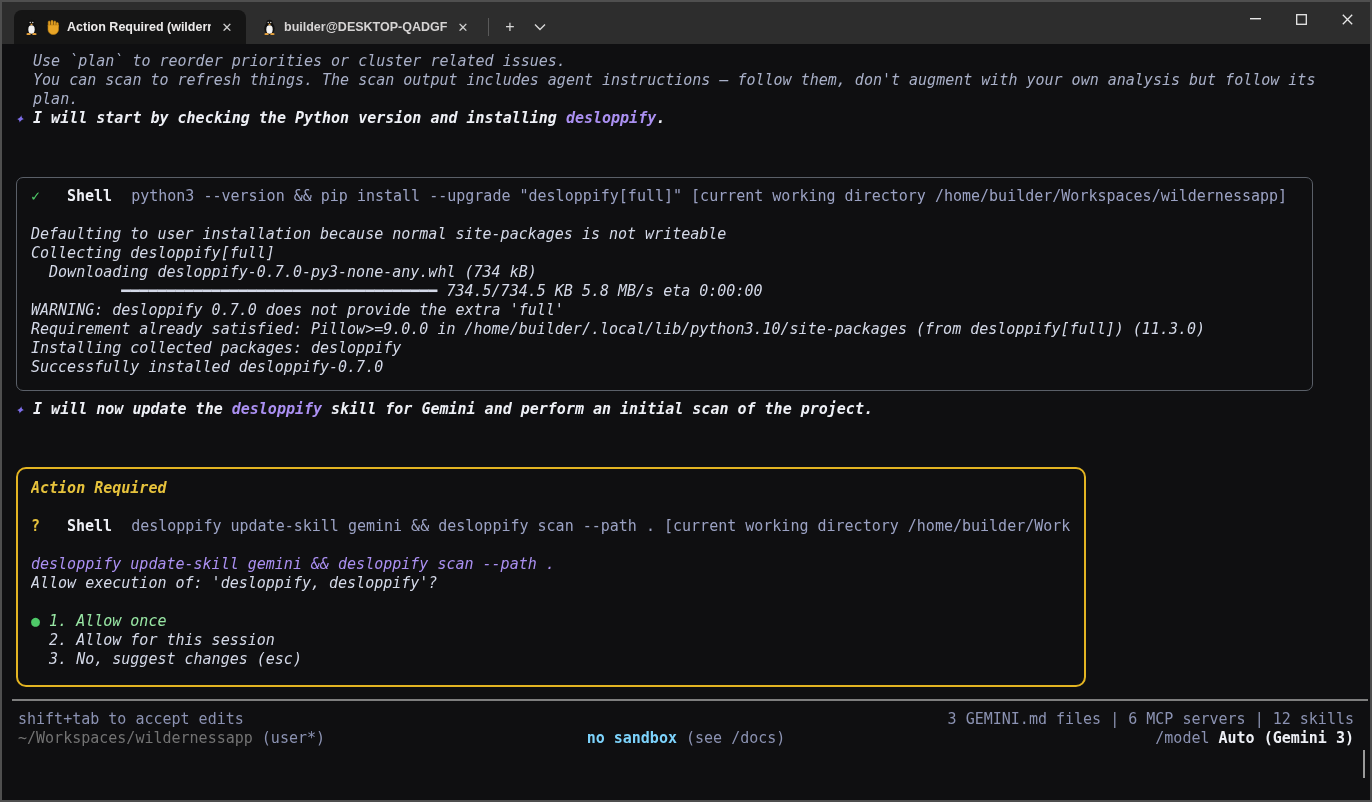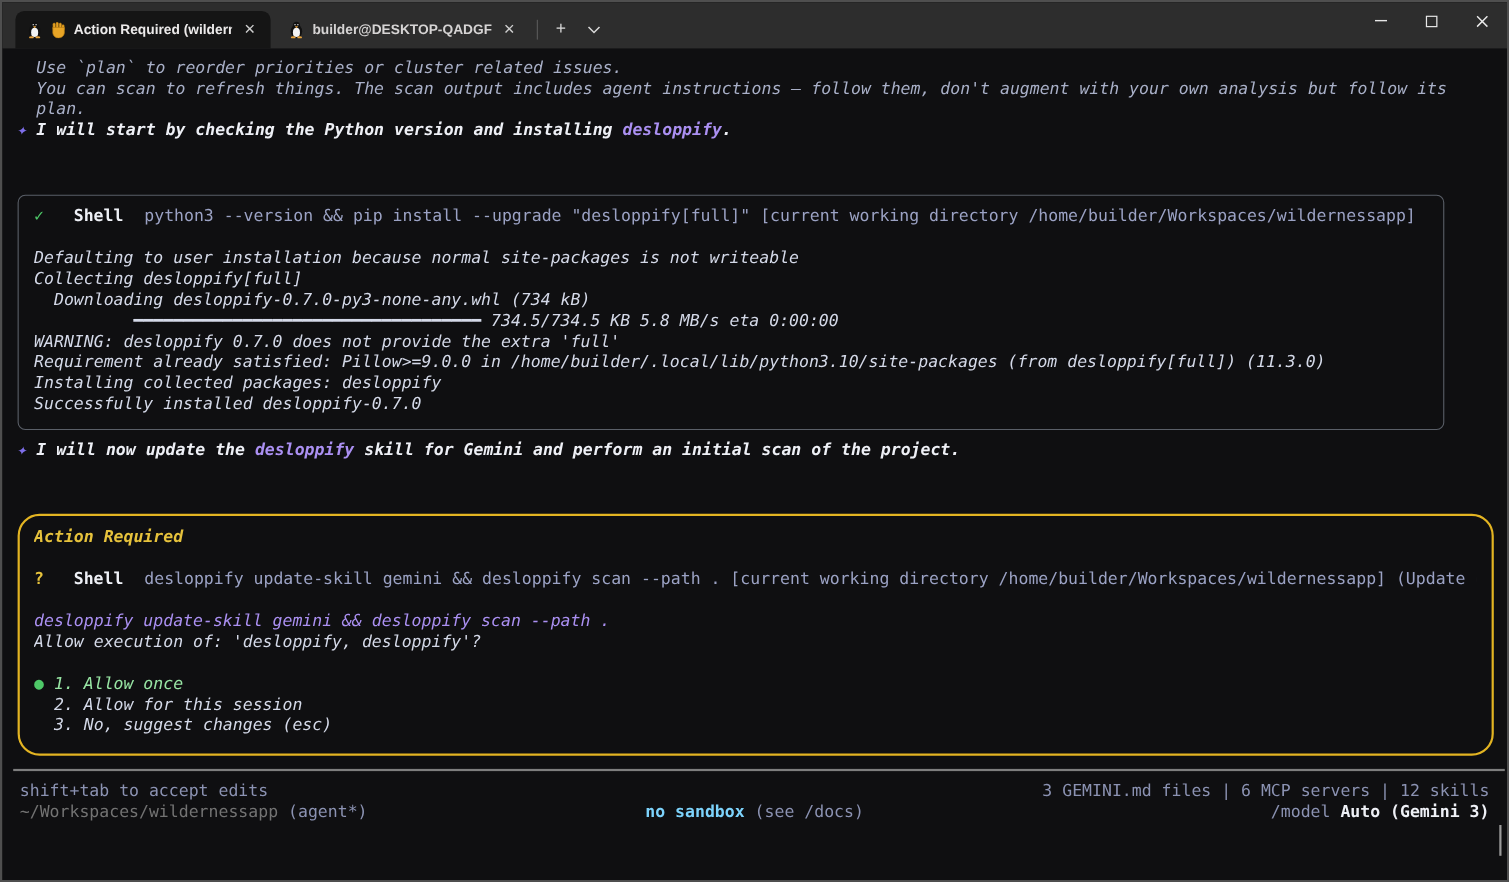--- a/index.html
+++ b/index.html
@@ -66,22 +66,22 @@
     border:1px solid #5a5f68; border-radius:7px;
     padding:9px 14px 13px 14px;
     overflow:hidden;
   }
   .box-head { display:flex; white-space:pre; height:19px; overflow:hidden; }
   .box-head .stat { width:36px; flex:none; }
   .box-head .lbl { flex:none; margin-right:19px; }
   .box-head .cmd { flex:1; overflow:hidden; white-space:pre; }
   .blank { height:19px; }
   .action-box {
-    width:1342px; margin:48px 0 0 1px;
-    border:2px solid #e3b422; border-radius:20px;
+    width:1070px; margin:48px 0 0 1px;
+    border:2px solid #e3b422; border-radius:10px;
     padding:10px 14px 16px 13px;
     overflow:hidden;
   }
   
   .status-sep { height:2px; background:#7e7e7e; margin:12px 2px 9px -3px; }
   .statusbar { display:flex; padding:0 16px 0 3px; font-size:15px; line-height:19px; }
   .status-col { display:flex; flex-direction:column;justify-content:flex-end; }
   .status-left { flex:1; }
   .status-center { flex:0; white-space:nowrap; padding-top:19px; }
   .status-right { flex:1; text-align:right; }
@@ -209,21 +209,21 @@
       <div class="blank"></div>
       <div class="line lt-green"><span class="green">●</span><span> 1. Allow once</span></div>
       <div class="line"><span> </span><span> 2. Allow for this session</span></div>
       <div class="line"><span> </span><span> 3. No, suggest changes (esc)</span></div>
     </div>
 
     <div class="status-sep"></div>
     <div class="statusbar">
       <div class="status-col status-left">
         <span class="dim">shift+tab to accept edits</span>
-        <span><span style="color:#737373;">~/Workspaces/wildernessapp</span><span class="dim"> (agent*)</span></span>
+        <span><span style="color:#737373;">~/Workspaces/wildernessapp</span><span class="dim"> (user*)</span></span>
       </div>
       <div class="status-col status-center">
         <span><span class="red">no sandbox</span><span class="dim"> (see /docs)</span></span>
       </div>
       <div class="status-col status-right">
         <span class="dim">3 GEMINI.md files | 6 MCP servers | 12 skills</span>
         <span><span class="dim">/model </span><span class="white bold">Auto (Gemini 3)</span></span>
       </div>
     </div>
   </div>

